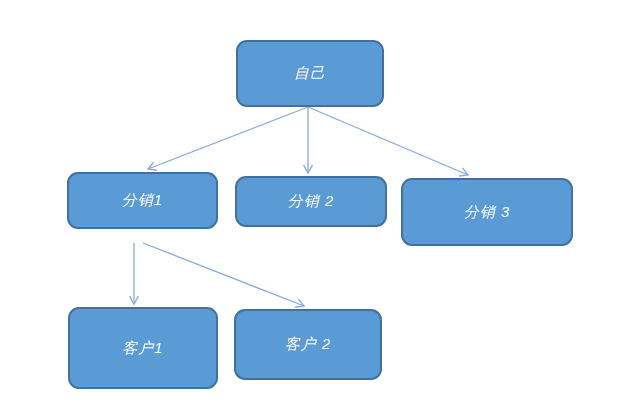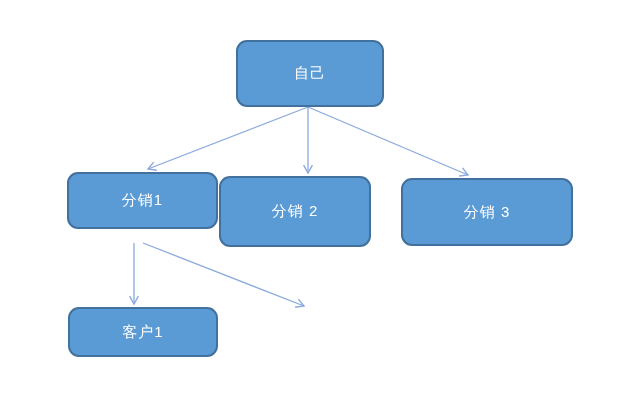--- a/index.html
+++ b/index.html
@@ -30,20 +30,21 @@
     background:var(--node-fill,#5b9bd5);
     border:2px solid var(--node-border,#41719c);
     border-radius:11px;
     display:flex;align-items:center;justify-content:center;
   }
   .node-label{
     color:var(--text-color,#ffffff);
     font-size:15px;
     letter-spacing:1px;
     user-select:none;
+    font-style:italic;
   }
 </style>
 </head>
 <body>
 
 <div class="canvas">
 
   <svg class="edges" xmlns="http://www.w3.org/2000/svg">
     <defs>
       <marker id="arrowhead" viewBox="0 0 12 12" refX="10" refY="6" markerWidth="9" markerHeight="9" orient="auto">
@@ -56,23 +57,26 @@
       <line x1="134" y1="243" x2="134" y2="304" marker-end="url(#arrowhead)"></line>
       <line x1="143" y1="243" x2="304" y2="306" marker-end="url(#arrowhead)"></line>
     </svg>
 
   <div class="node" style="left: 236px; top: 40px; width: 148px; height: 67px;">
     <span class="node-label">自己</span>
   </div>
   <div class="node" style="left: 67px; top: 172px; width: 151px; height: 57px;">
     <span class="node-label">分销1</span>
   </div>
-  <div class="node" style="left: 219px; top: 176px; width: 152px; height: 71px;">
+  <div class="node" style="left: 235px; top: 176px; width: 152px; height: 51px;">
     <span class="node-label">分销 2</span>
   </div>
   <div class="node" style="left: 401px; top: 178px; width: 172px; height: 68px;">
     <span class="node-label">分销 3</span>
   </div>
-  <div class="node" style="left: 68px; top: 307px; width: 150px; height: 50px; justify-content: center;">
+  <div class="node" style="left: 68px; top: 307px; width: 150px; height: 82px; justify-content: center;">
     <span class="node-label">客户1</span>
+  </div>
+  <div class="node" style="left: 234px; top: 309px; width: 148px; height: 71px;">
+    <span class="node-label">客户 2</span>
   </div>
 
 </div>
 
 </body></html>

